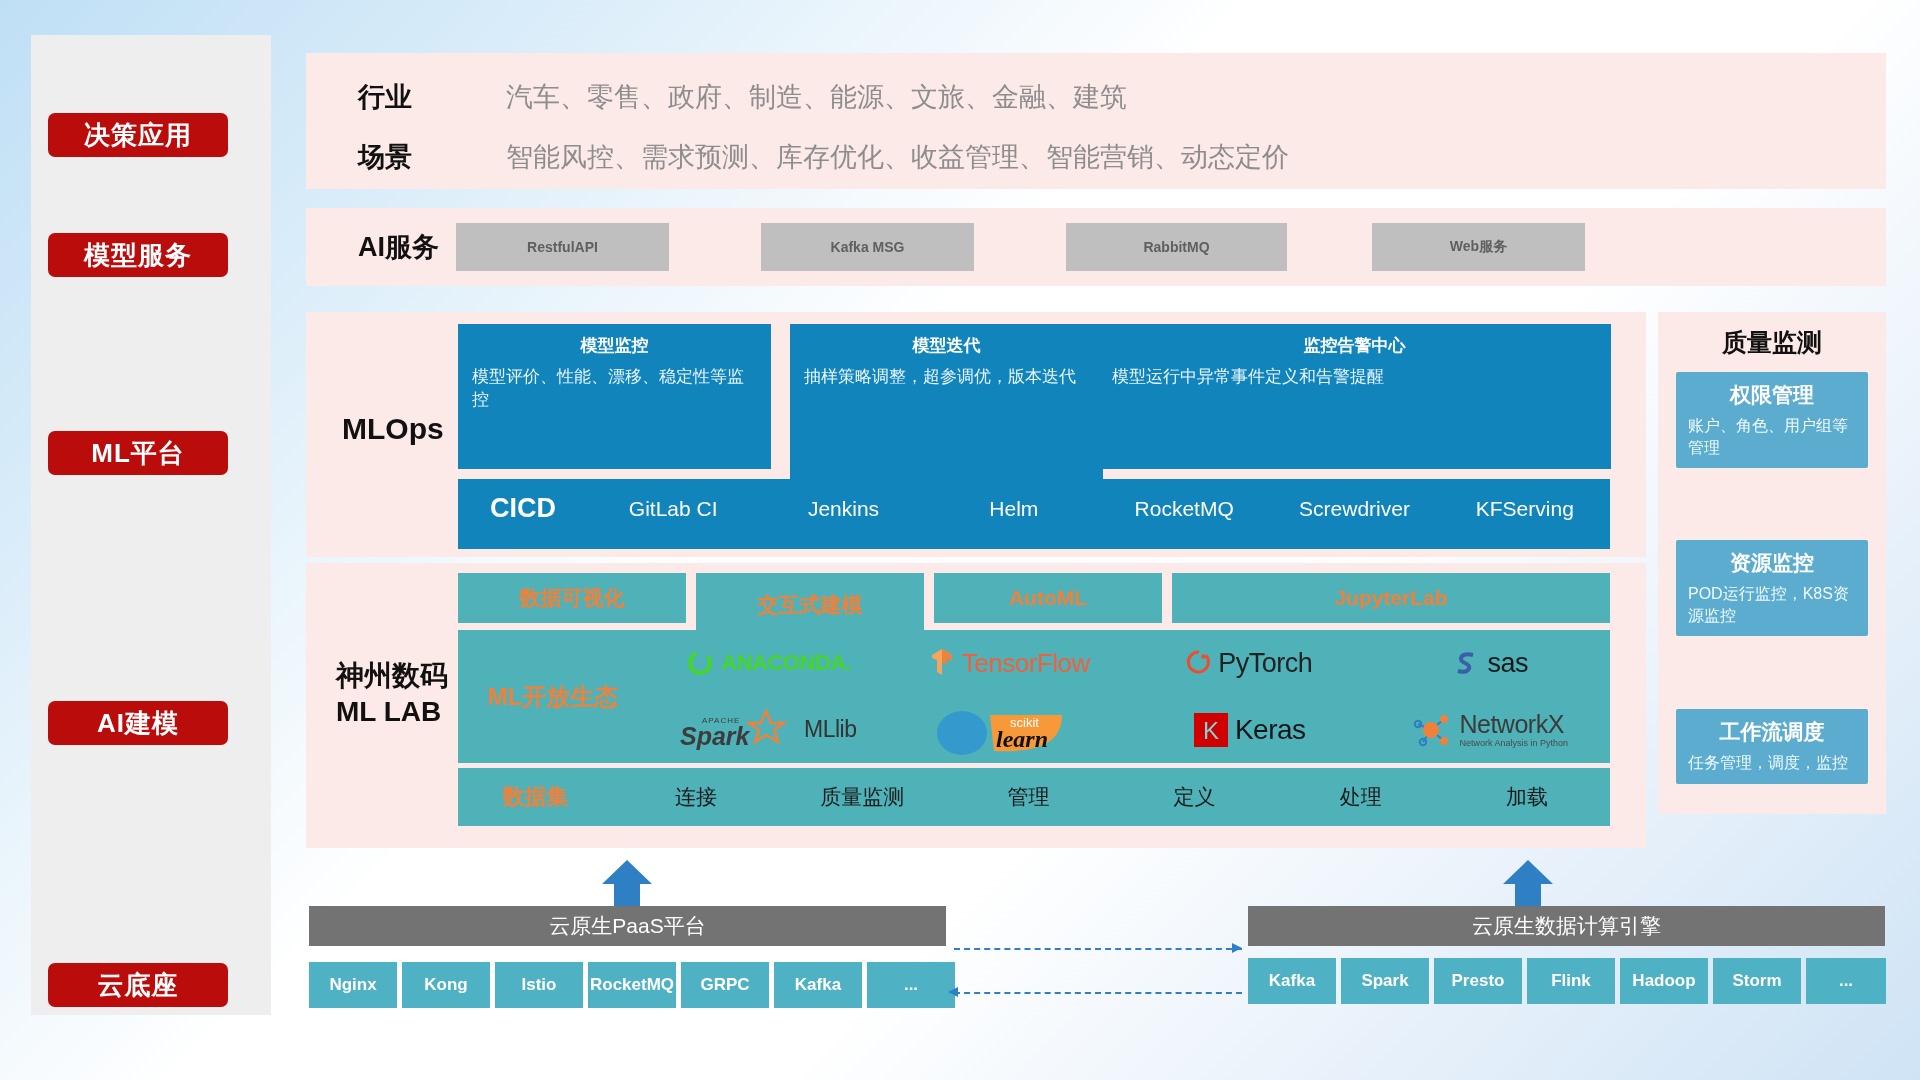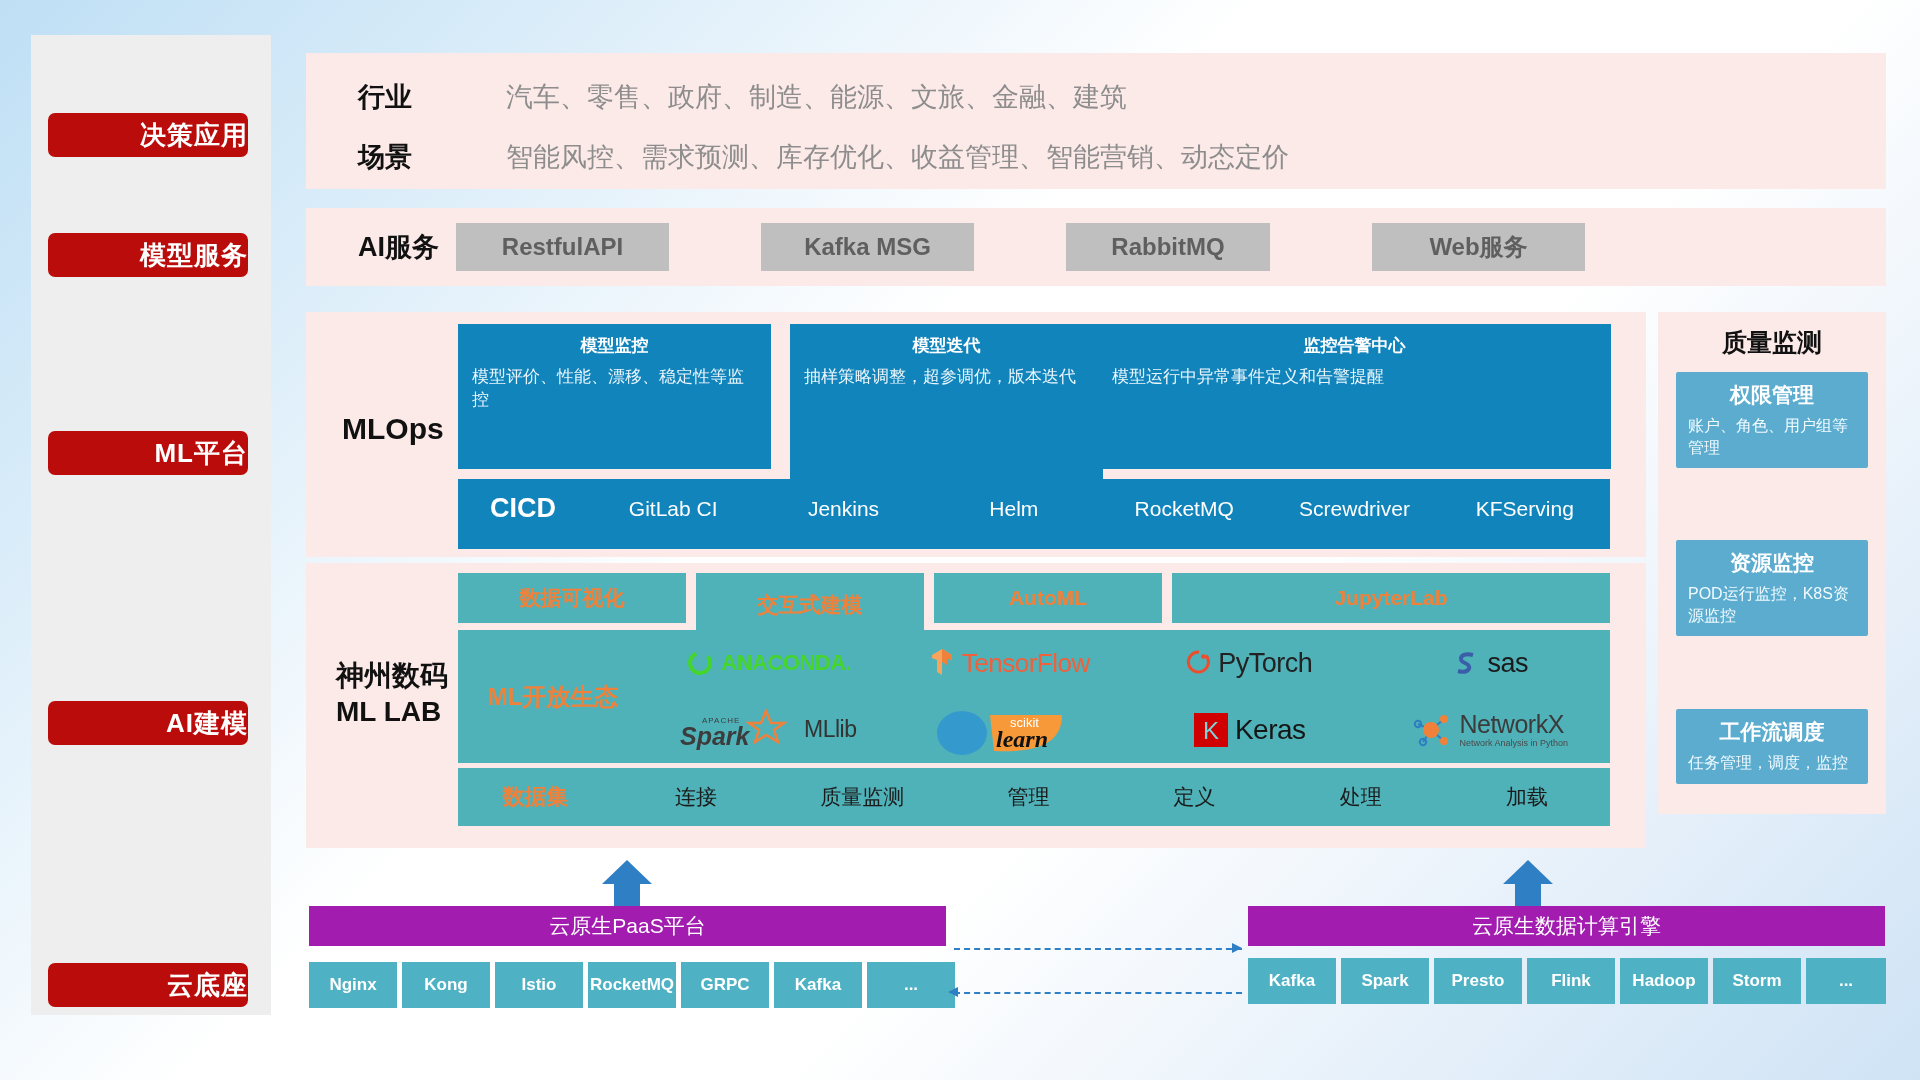--- a/index.html
+++ b/index.html
@@ -11,24 +11,24 @@
     position:relative;
   }
   .canvas { position:absolute; inset:0; }
 
   
   .layer-col {
     position:absolute; left:31px; top:35px; width:240px; height:980px;
     background:#eeeeee;
   }
   .layer-chip {
-    position:absolute; left:17px; width:200px; height:44px;
+    position:absolute; left:17px; width:180px; height:44px;
     background:#bb0c0c; border-radius:7px;
     color:#fff; font-size:26px; font-weight:bold;
-    display:flex; align-items:center; justify-content:flex-end;
+    display:flex; align-items:center; justify-content:center;
     letter-spacing:1px;
   }
   .chip-1 { top:78px; }
   .chip-2 { top:198px; }
   .chip-3 { top:396px; }
   .chip-4 { top:666px; }
   .chip-5 { top:928px; }
 
   
   .main { position:absolute; left:306px; top:0px; width:1580px; height:1080px; }
@@ -41,21 +41,21 @@
   .r1-val   { position:absolute; font-size:27px; color:#8d8d8d; left:200px; white-space:nowrap; }
   #r1l1 { top:26px; } #r1v1 { top:26px; }
   #r1l2 { top:86px; } #r1v2 { top:86px; }
 
   
   #row2 { left:0px; top:208px; width:1580px; height:78px; }
   .r2-label { position:absolute; left:52px; top:21px; font-size:27px; font-weight:bold; color:#111; }
   .greybox {
     position:absolute; top:15px; height:48px; background:#bfbfbf;
     display:flex; align-items:center; justify-content:center;
-    font-size:24px; font-weight:bold; color:#5f5f5f;
+    font-size:14px; font-weight:bold; color:#5f5f5f;
   }
 
   
   #row3 { left:0px; top:312px; width:1340px; height:245px; }
   .mlops-label { position:absolute; left:36px; top:100px; font-size:30px; font-weight:bold; color:#111; }
   .bluecard {
     position:absolute; background:#1084bb; color:#fff; padding:10px 14px 8px 14px;
   }
   .bc-title { text-align:center; font-size:17px; font-weight:bold; margin-bottom:9px; }
   .bc-body  { font-size:17px; line-height:1.35; color:#eaf6fd; }
@@ -98,21 +98,21 @@
   .logo { display:flex; align-items:center; gap:6px; }
   .logo-txt { font-weight:bold; letter-spacing:-0.5px; }
 
   .ds-bar {
     position:absolute; left:152px; top:205px; width:1152px; height:58px;
     background:#4fb2b9; display:flex; align-items:center;
   }
   .ds-title { width:155px; flex:none; text-align:center; color:#f0813a; font-size:22px; font-weight:bold; }
   .ds-item { flex:1; text-align:center; color:#1b1b1b; font-size:21px; }
   .bluebar {
-    position:absolute; height:40px; background:#a21caf;
+    position:absolute; height:40px; background:#737373;
     display:flex; align-items:center; justify-content:center;
     color:#fff; font-size:21px;
   }
   .tealchip {
     position:absolute; height:46px; background:#4fb2c4;
     display:flex; align-items:center; justify-content:center;
     color:#fff; font-size:17px; font-weight:bold; text-align:center; line-height:1.1;
     padding:0 4px;
   }
   .dashline { position:absolute; border-top:2px dashed #2f7fc4; }
@@ -150,21 +150,21 @@
     </div>
 
     <div class="pinkband" id="row2">
       <div class="r2-label">AI服务</div>
       <div class="greybox" style="left:150px;width:213px;">
           <span>RestfulAPI</span>
         </div>
       <div class="greybox" style="left:455px;width:213px;">
           <span>Kafka MSG</span>
         </div>
-      <div class="greybox" style="left:760px;width:204px;">
+      <div class="greybox" style="left:760px;width:221px;">
           <span>RabbitMQ</span>
         </div>
       <div class="greybox" style="left:1066px;width:213px;">
           <span>Web服务</span>
         </div>
     </div>
 
     <div class="pinkband" id="row3">
       <div class="mlops-label">MLOps</div>
 

